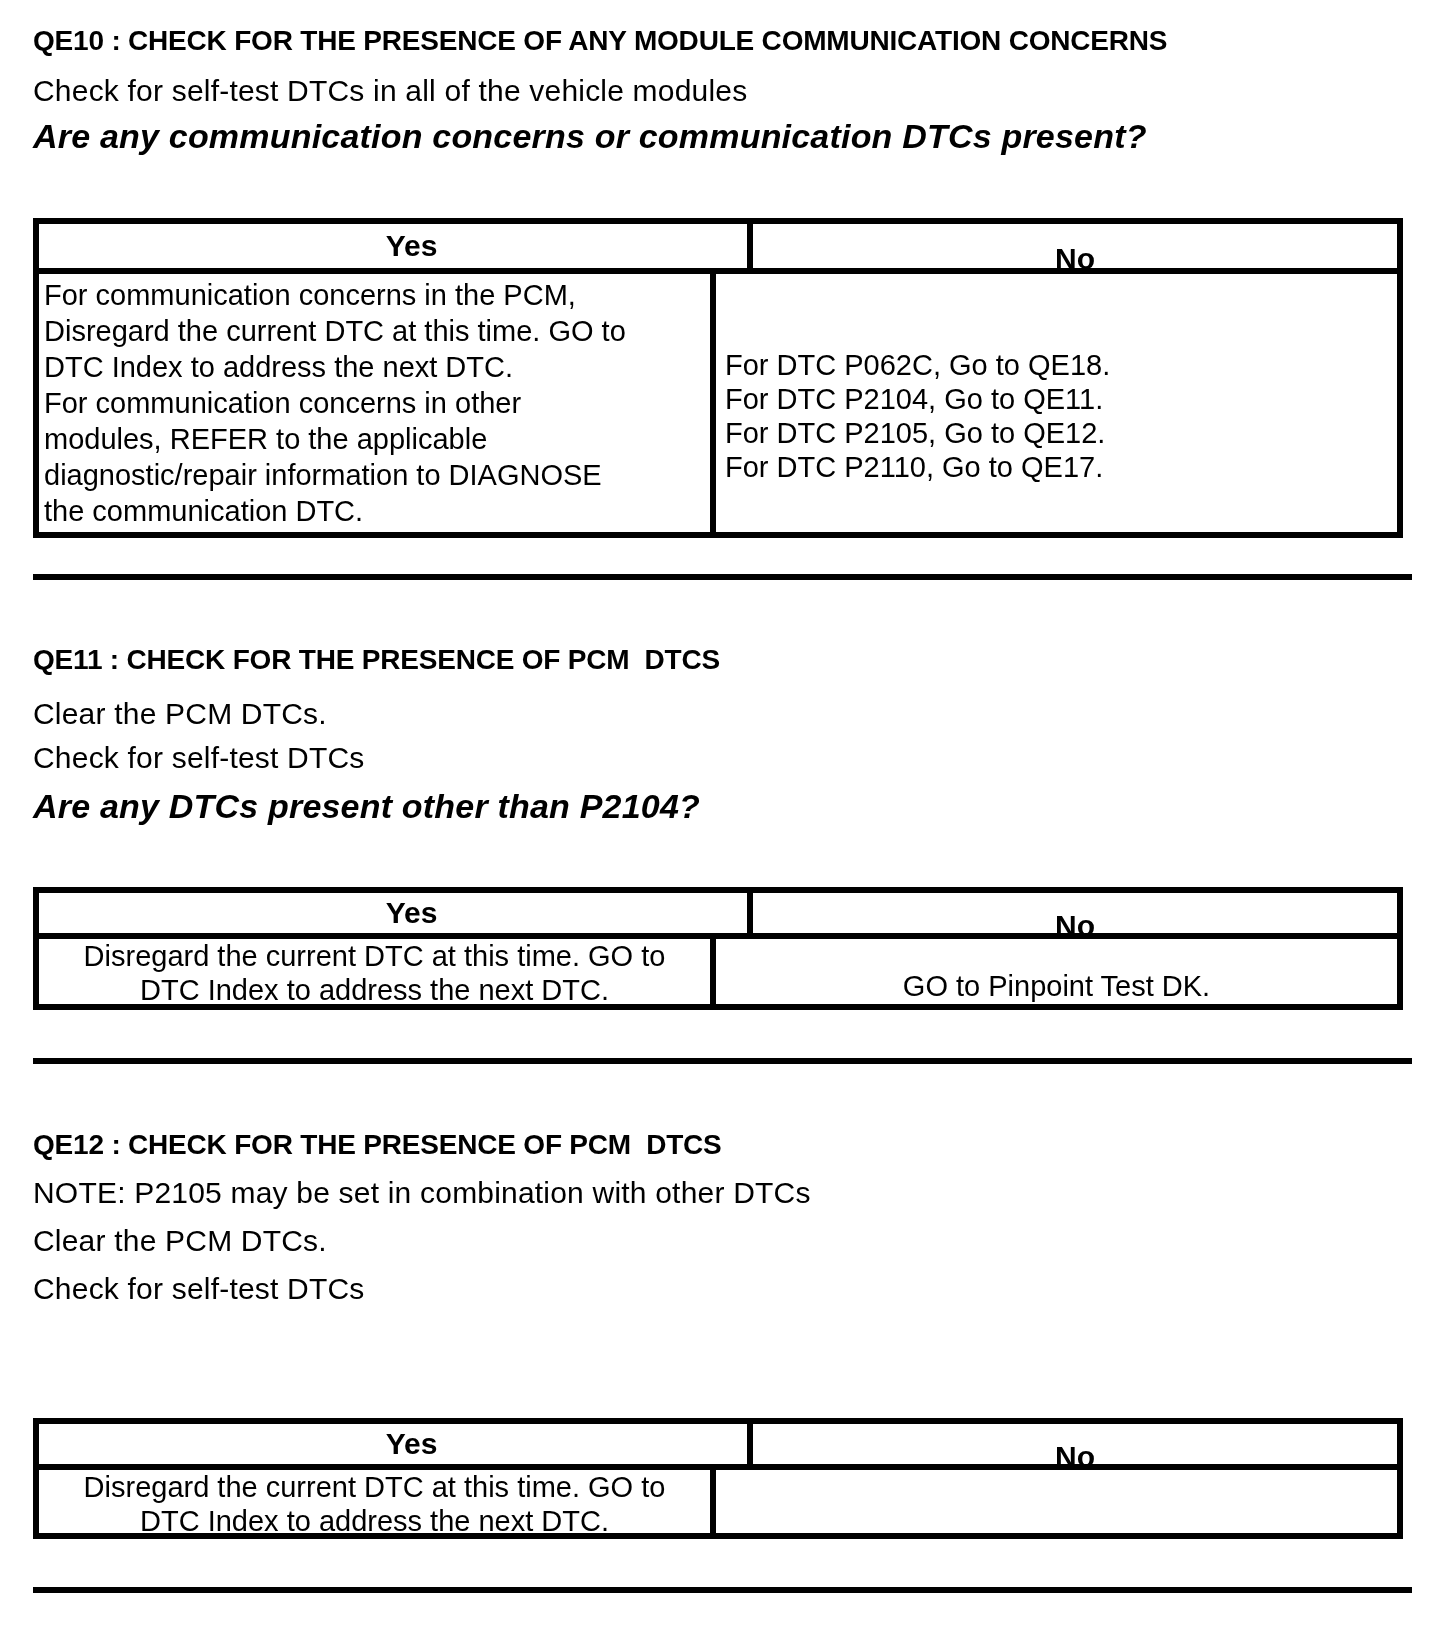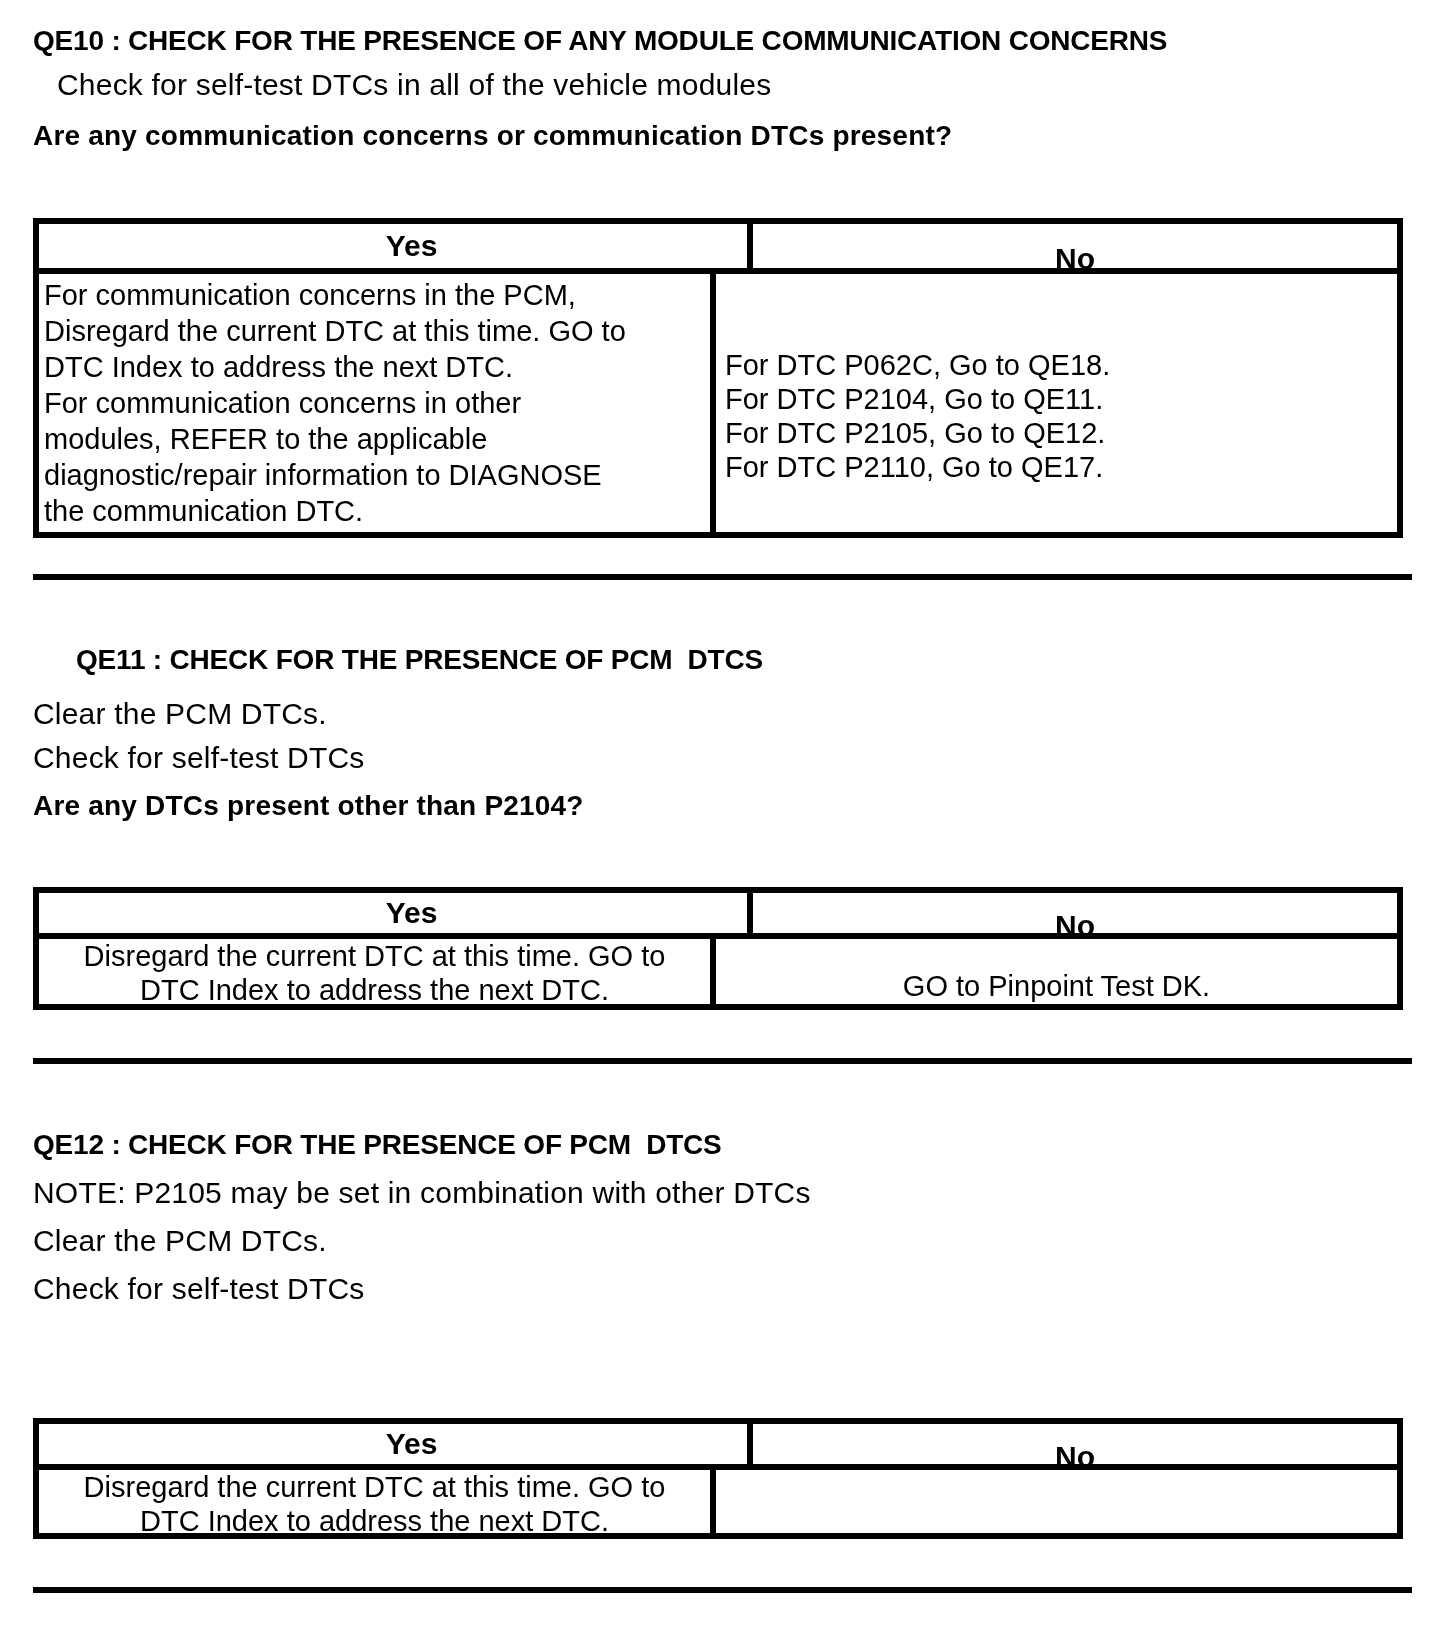--- a/index.html
+++ b/index.html
@@ -13,21 +13,21 @@
   }
   .abs{position:absolute;left:33px;}
   .heading{
     font-size:28px;font-weight:bold;line-height:30px;
     white-space:pre; letter-spacing:-0.2px;
   }
   .step{
     font-size:30px;line-height:34px;letter-spacing:0.2px;white-space:pre;
   }
   .question{
-    font-size:28px;font-weight:bold;line-height:34px;letter-spacing:0.2px;white-space:pre;
+    font-size:34px;font-weight:bold;line-height:34px;letter-spacing:0.2px;white-space:pre;font-style:italic;
   }
   .dtable{
     box-sizing:border-box;
     width:1370px;
     border:6px solid #000;
     display:flex;flex-direction:column;
   }
   .thead{display:flex;border-bottom:6px solid #000;padding-left:37px;}
   .tbody{display:flex;flex:1;}
   .hcell{
@@ -66,21 +66,21 @@
   #table-qe12{top:1418px;height:121px;}
   #table-qe12 .thead{height:40px;}
 </style>
 </head>
 <body>
 
 <div id="page">
 
   <div class="abs heading" style="top:26px;">QE10 : CHECK FOR THE PRESENCE OF ANY MODULE COMMUNICATION CONCERNS</div>
 
-  <div class="abs step" style="top:68px;margin-left:24px;">Check for self-test DTCs in all of the vehicle modules</div>
+  <div class="abs step" style="top:74px;">Check for self-test DTCs in all of the vehicle modules</div>
 
   <div class="abs question" style="top:119px;">Are any communication concerns or communication DTCs present?</div>
 
   <div id="table-qe10" class="abs dtable">
     <div class="thead">
       <div class="hcell ycol">Yes</div>
       <div class="hcell ncol">No</div>
     </div>
     <div class="tbody">
       <div class="bcell ycol cell-left">For communication concerns in the PCM,
@@ -92,21 +92,21 @@
 the communication DTC.</div>
       <div class="bcell ncol cell-vcenter">For DTC P062C, Go to QE18.
 For DTC P2104, Go to QE11.
 For DTC P2105, Go to QE12.
 For DTC P2110, Go to QE17.</div>
     </div>
   </div>
 
   <div class="rule" style="top:574px;"></div>
 
-  <div class="abs heading" style="top:645px;margin-left:43px;">QE11 : CHECK FOR THE PRESENCE OF PCM  DTCS</div>
+  <div class="abs heading" style="top:645px;">QE11 : CHECK FOR THE PRESENCE OF PCM  DTCS</div>
 
   <div class="abs step" style="top:697px;">Clear the PCM DTCs.</div>
 
   <div class="abs step" style="top:741px;">Check for self-test DTCs</div>
 
   <div class="abs question" style="top:789px;">Are any DTCs present other than P2104?</div>
 
   <div id="table-qe11" class="abs dtable">
     <div class="thead">
       <div class="hcell ycol">Yes</div>

